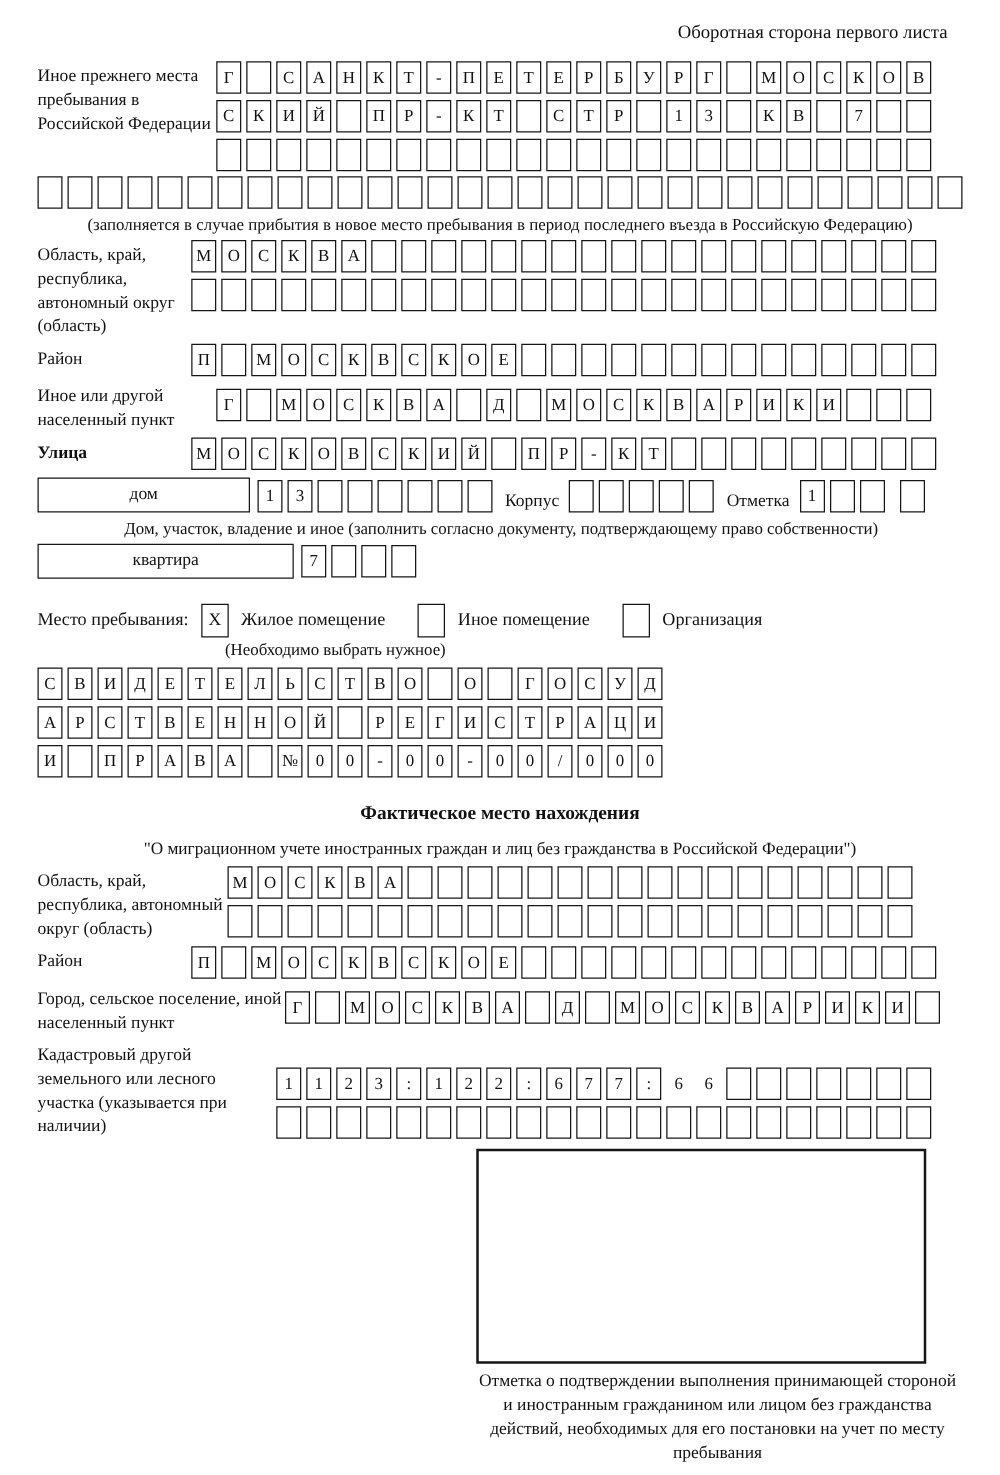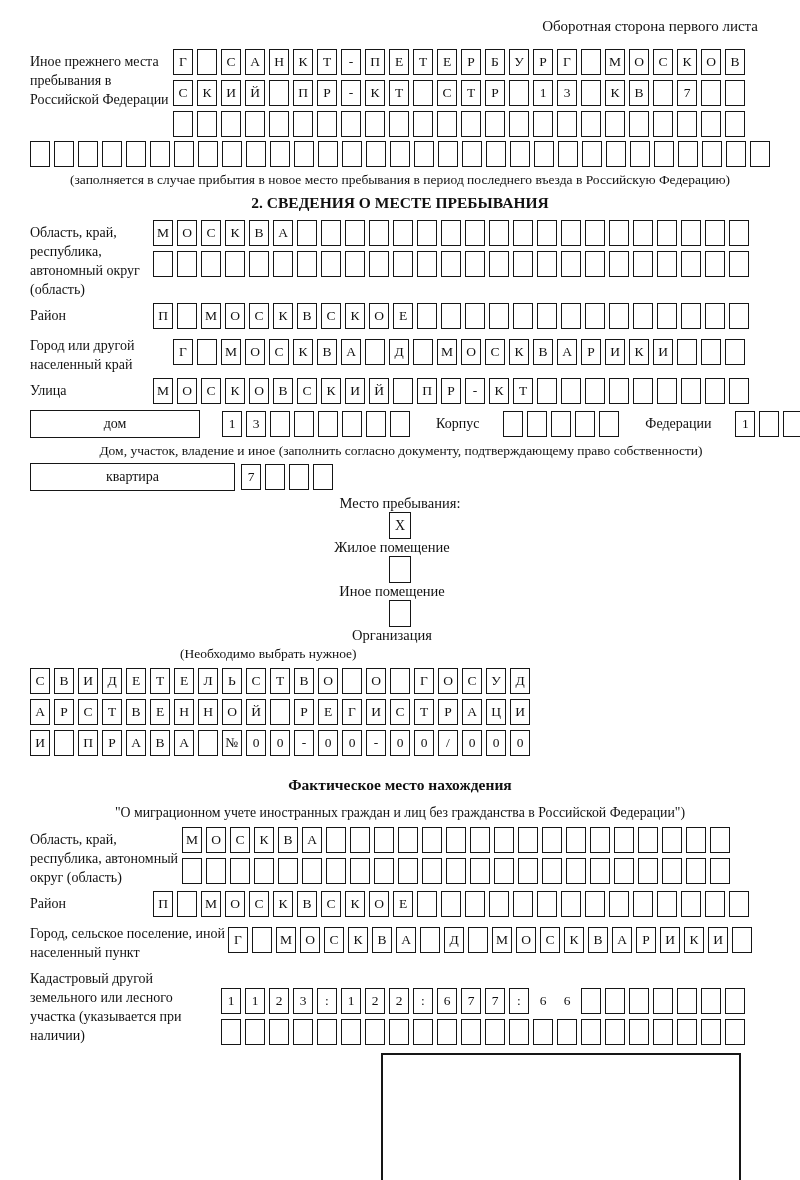--- a/index.html
+++ b/index.html
@@ -25,21 +25,21 @@
   .namedbox{
     box-sizing:border-box;border:1.6px solid #161616;height:28px;
     display:flex;align-items:center;justify-content:center;font-size:14px;flex:0 0 auto;background:#fff;
   }
   .inline-lbl{ font-size:14px; padding:4px 8px 0 10px; flex:0 0 auto; }
   .gap12{ width:12px; flex:0 0 auto; }
   .cbox{
     width:22px;height:27px;box-sizing:border-box;border:1.6px solid #161616;
     display:flex;align-items:center;justify-content:center;font-size:14px;flex:0 0 auto;background:#fff;
   }
-  .mesto-row{ display:flex; align-items:center; gap:0; font-size:14.5px; margin:4px 0 2px 0;flex-direction:column;}
+  .mesto-row{ display:flex; align-items:center; gap:0; font-size:14.5px; margin:20px 0 2px 0;}
   .mesto-row .opt-lbl{ padding:0 26px 0 10px; }
   .small-note-left{ font-size:13.5px; margin:0 0 6px 150px; }
   .stamp-wrap{ margin-left:auto; width:392px; margin-top:8px; }
   .stamp-box{ width:360px; height:172px; border:2px solid #161616; box-sizing:border-box; margin-left:3px; background:#fff;}
   .stamp-caption{ font-size:14px; line-height:19px; text-align:center; margin-top:5px; width:392px;}
   .fact-note{ font-size:13.8px; text-align:center; line-height:21px; margin-bottom:4px;}
 </style>
 </head>
 <body>
 
@@ -160,21 +160,20 @@
         <span class="cell"></span>
         <span class="cell"></span>
         <span class="cell"></span>
         <span class="cell"></span>
         <span class="cell"></span>
         <span class="cell"></span>
       </div>
   </div>
   <div class="note">(заполняется в случае прибытия в новое место пребывания в период последнего въезда в Российскую Федерацию)</div>
 
-  <div class="sec-title">2. СВЕДЕНИЯ О МЕСТЕ ПРЕБЫВАНИЯ</div>
 
   <div class="form-row">
     <div class="lbl" style="width:123px;">Область, край, республика, автономный округ (область)</div>
     <div class="cellcol">
       <div class="cells">
           <span class="cell">М</span>
           <span class="cell">О</span>
           <span class="cell">С</span>
           <span class="cell">К</span>
           <span class="cell">В</span>
@@ -254,21 +253,21 @@
         <span class="cell"></span>
         <span class="cell"></span>
         <span class="cell"></span>
         <span class="cell"></span>
         <span class="cell"></span>
         <span class="cell"></span>
       </div>
   </div>
 
   <div class="form-row">
-    <div class="lbl" style="width:143px;">Город или другой населенный край</div>
+    <div class="lbl" style="width:143px;">Иное или другой населенный пункт</div>
     <div class="cells" style="padding-top:6px;">
         <span class="cell">Г</span>
         <span class="cell"></span>
         <span class="cell">М</span>
         <span class="cell">О</span>
         <span class="cell">С</span>
         <span class="cell">К</span>
         <span class="cell">В</span>
         <span class="cell">А</span>
         <span class="cell"></span>
@@ -284,21 +283,21 @@
         <span class="cell">И</span>
         <span class="cell">К</span>
         <span class="cell">И</span>
         <span class="cell"></span>
         <span class="cell"></span>
         <span class="cell"></span>
       </div>
   </div>
 
   <div class="form-row">
-    <div class="lbl" style="width:123px;">Улица</div>
+    <div class="lbl" style="width:123px;font-weight:bold;">Улица</div>
     <div class="cells">
         <span class="cell">М</span>
         <span class="cell">О</span>
         <span class="cell">С</span>
         <span class="cell">К</span>
         <span class="cell">О</span>
         <span class="cell">В</span>
         <span class="cell">С</span>
         <span class="cell">К</span>
         <span class="cell">И</span>
@@ -314,41 +313,41 @@
         <span class="cell"></span>
         <span class="cell"></span>
         <span class="cell"></span>
         <span class="cell"></span>
         <span class="cell"></span>
         <span class="cell"></span>
         <span class="cell"></span>
       </div>
   </div>
 
-  <div class="form-row" style="align-items:center; margin-top:6px;gap:16px;">
+  <div class="form-row" style="align-items:flex-end; margin-top:6px;">
     <div class="namedbox" style="width:170px; margin-right:6px;">дом</div>
     <div class="cells">
         <span class="cell">1</span>
         <span class="cell">3</span>
         <span class="cell"></span>
         <span class="cell"></span>
         <span class="cell"></span>
         <span class="cell"></span>
         <span class="cell"></span>
         <span class="cell"></span>
       </div>
     <div class="inline-lbl" style="padding-top:0;">Корпус</div>
     <div class="cells">
         <span class="cell"></span>
         <span class="cell"></span>
         <span class="cell"></span>
         <span class="cell"></span>
         <span class="cell"></span>
       </div>
-    <div class="inline-lbl" style="padding-top:0;">Федерации</div>
+    <div class="inline-lbl" style="padding-top:0;">Отметка</div>
     <div class="cells">
         <span class="cell">1</span>
         <span class="cell"></span>
         <span class="cell"></span>
       </div>
     <div class="gap12"></div>
     <div class="cells">
         <span class="cell"></span>
       </div>
   </div>

